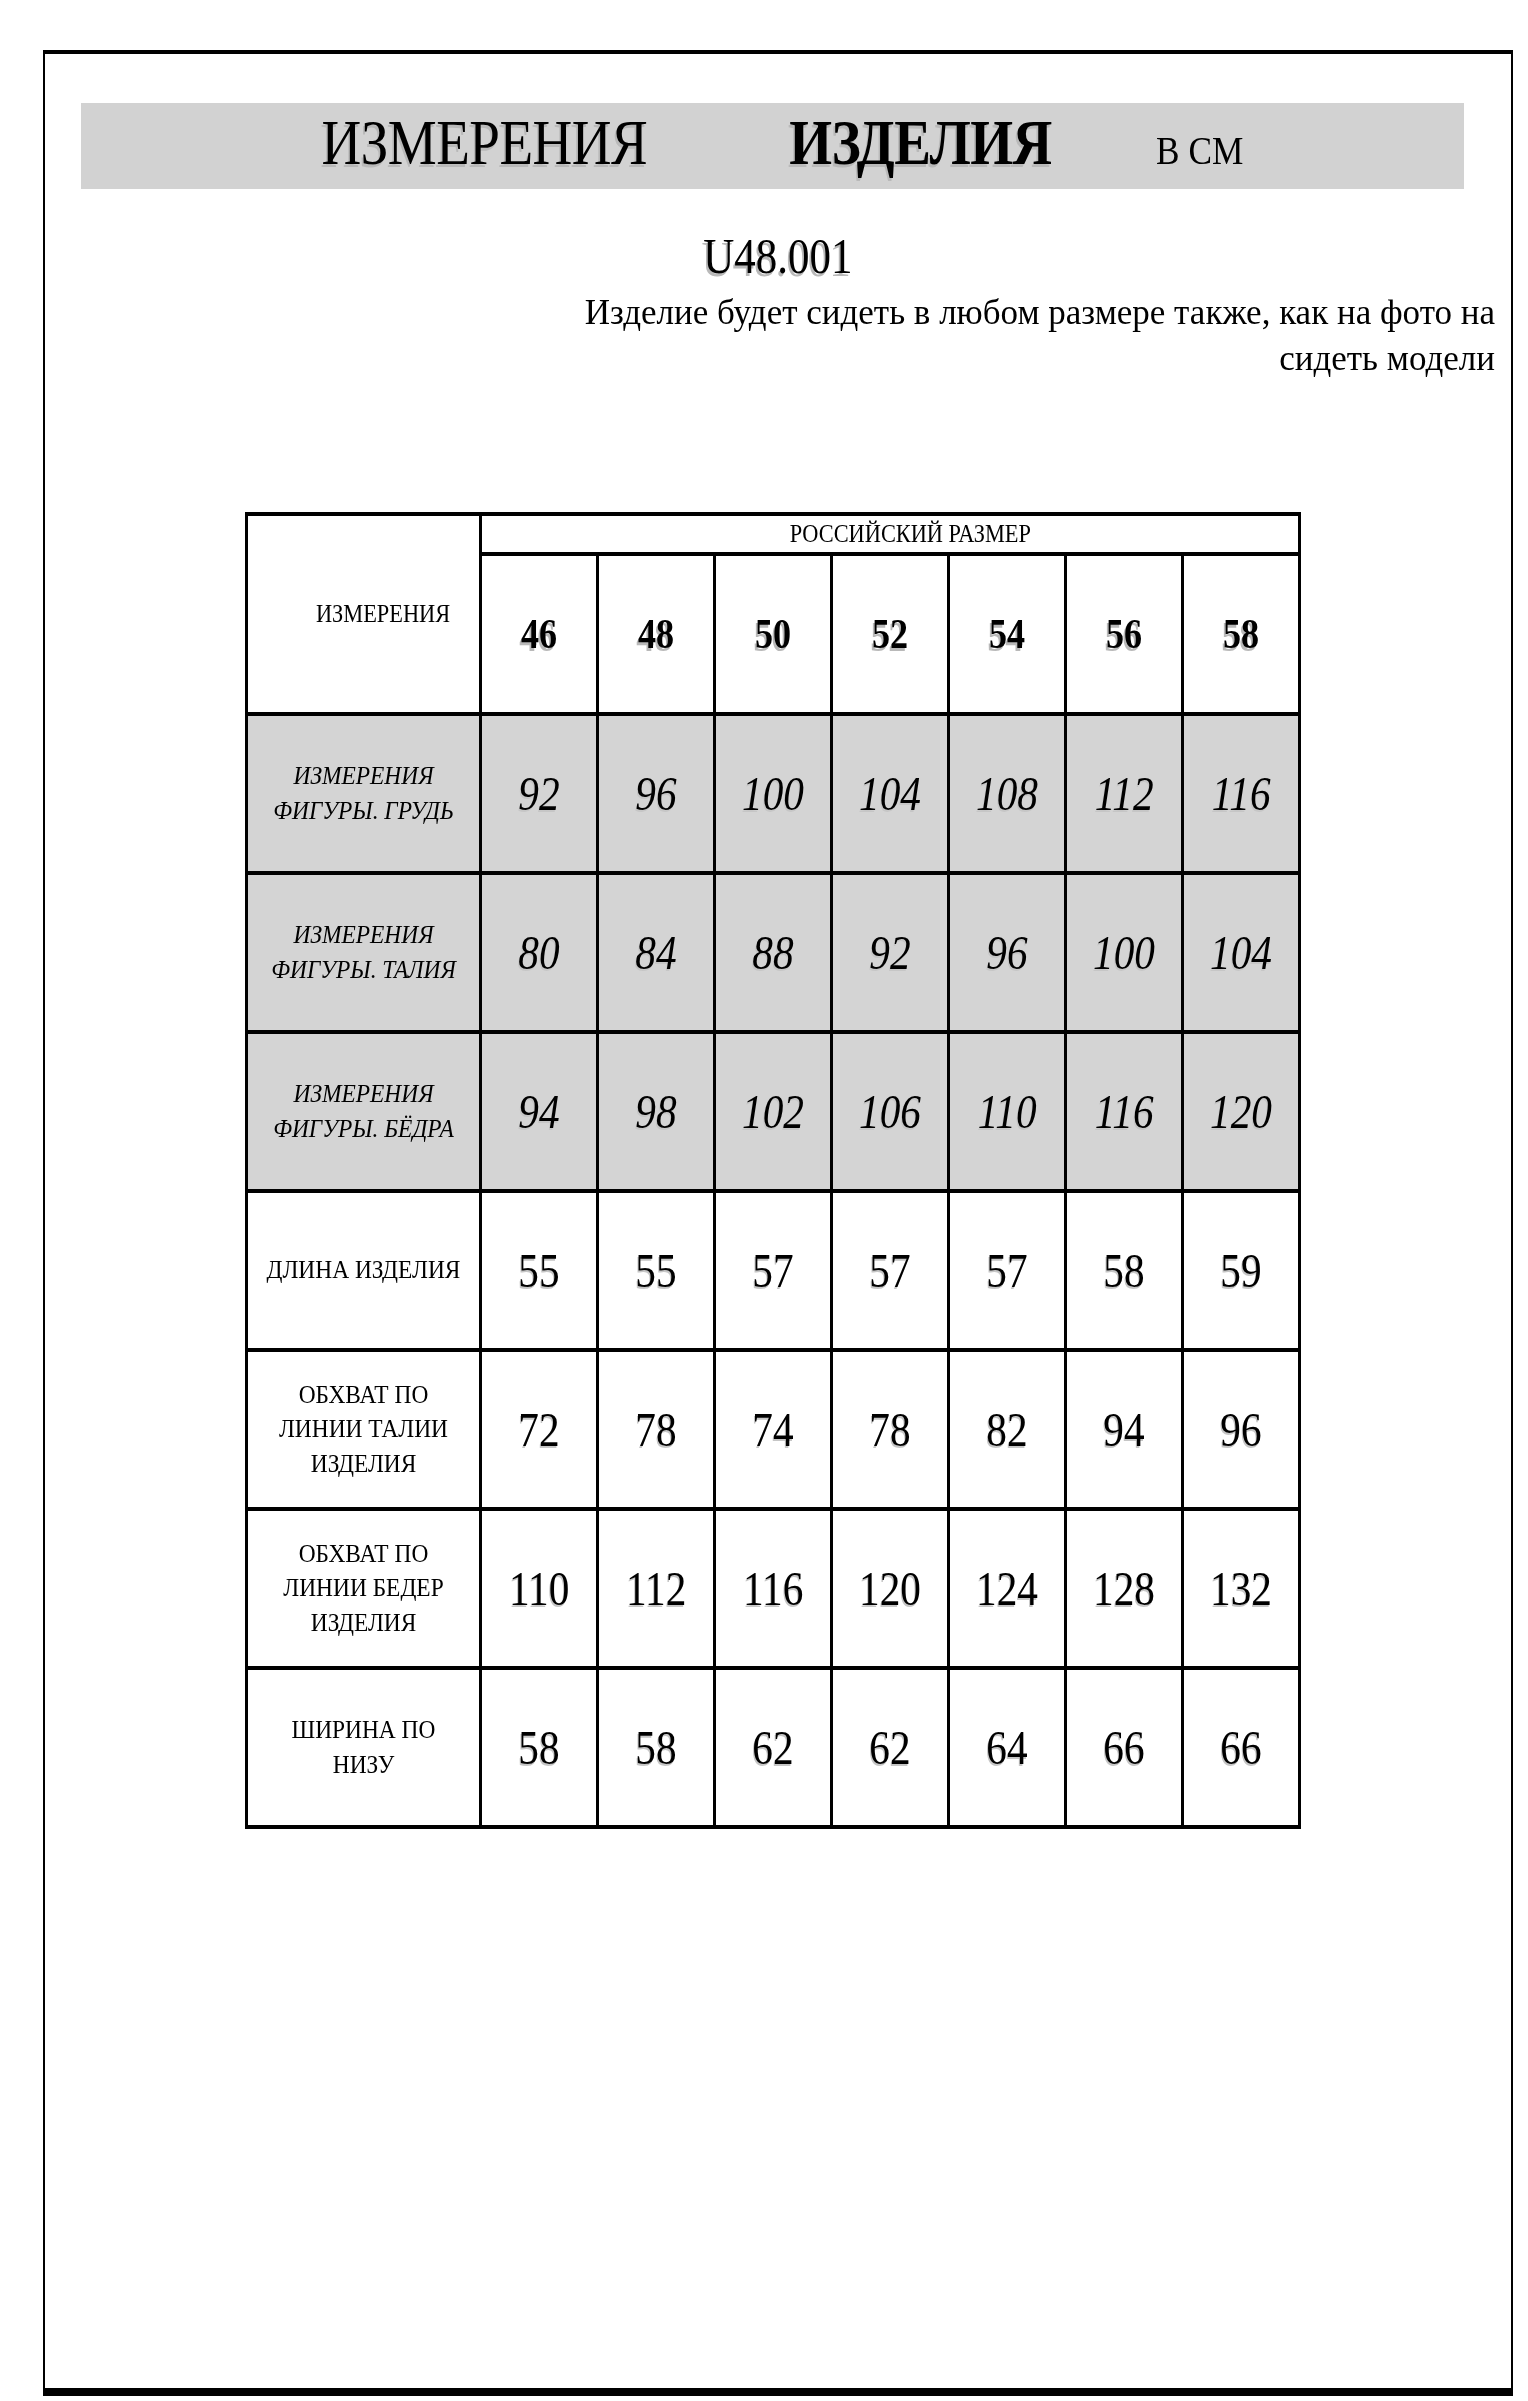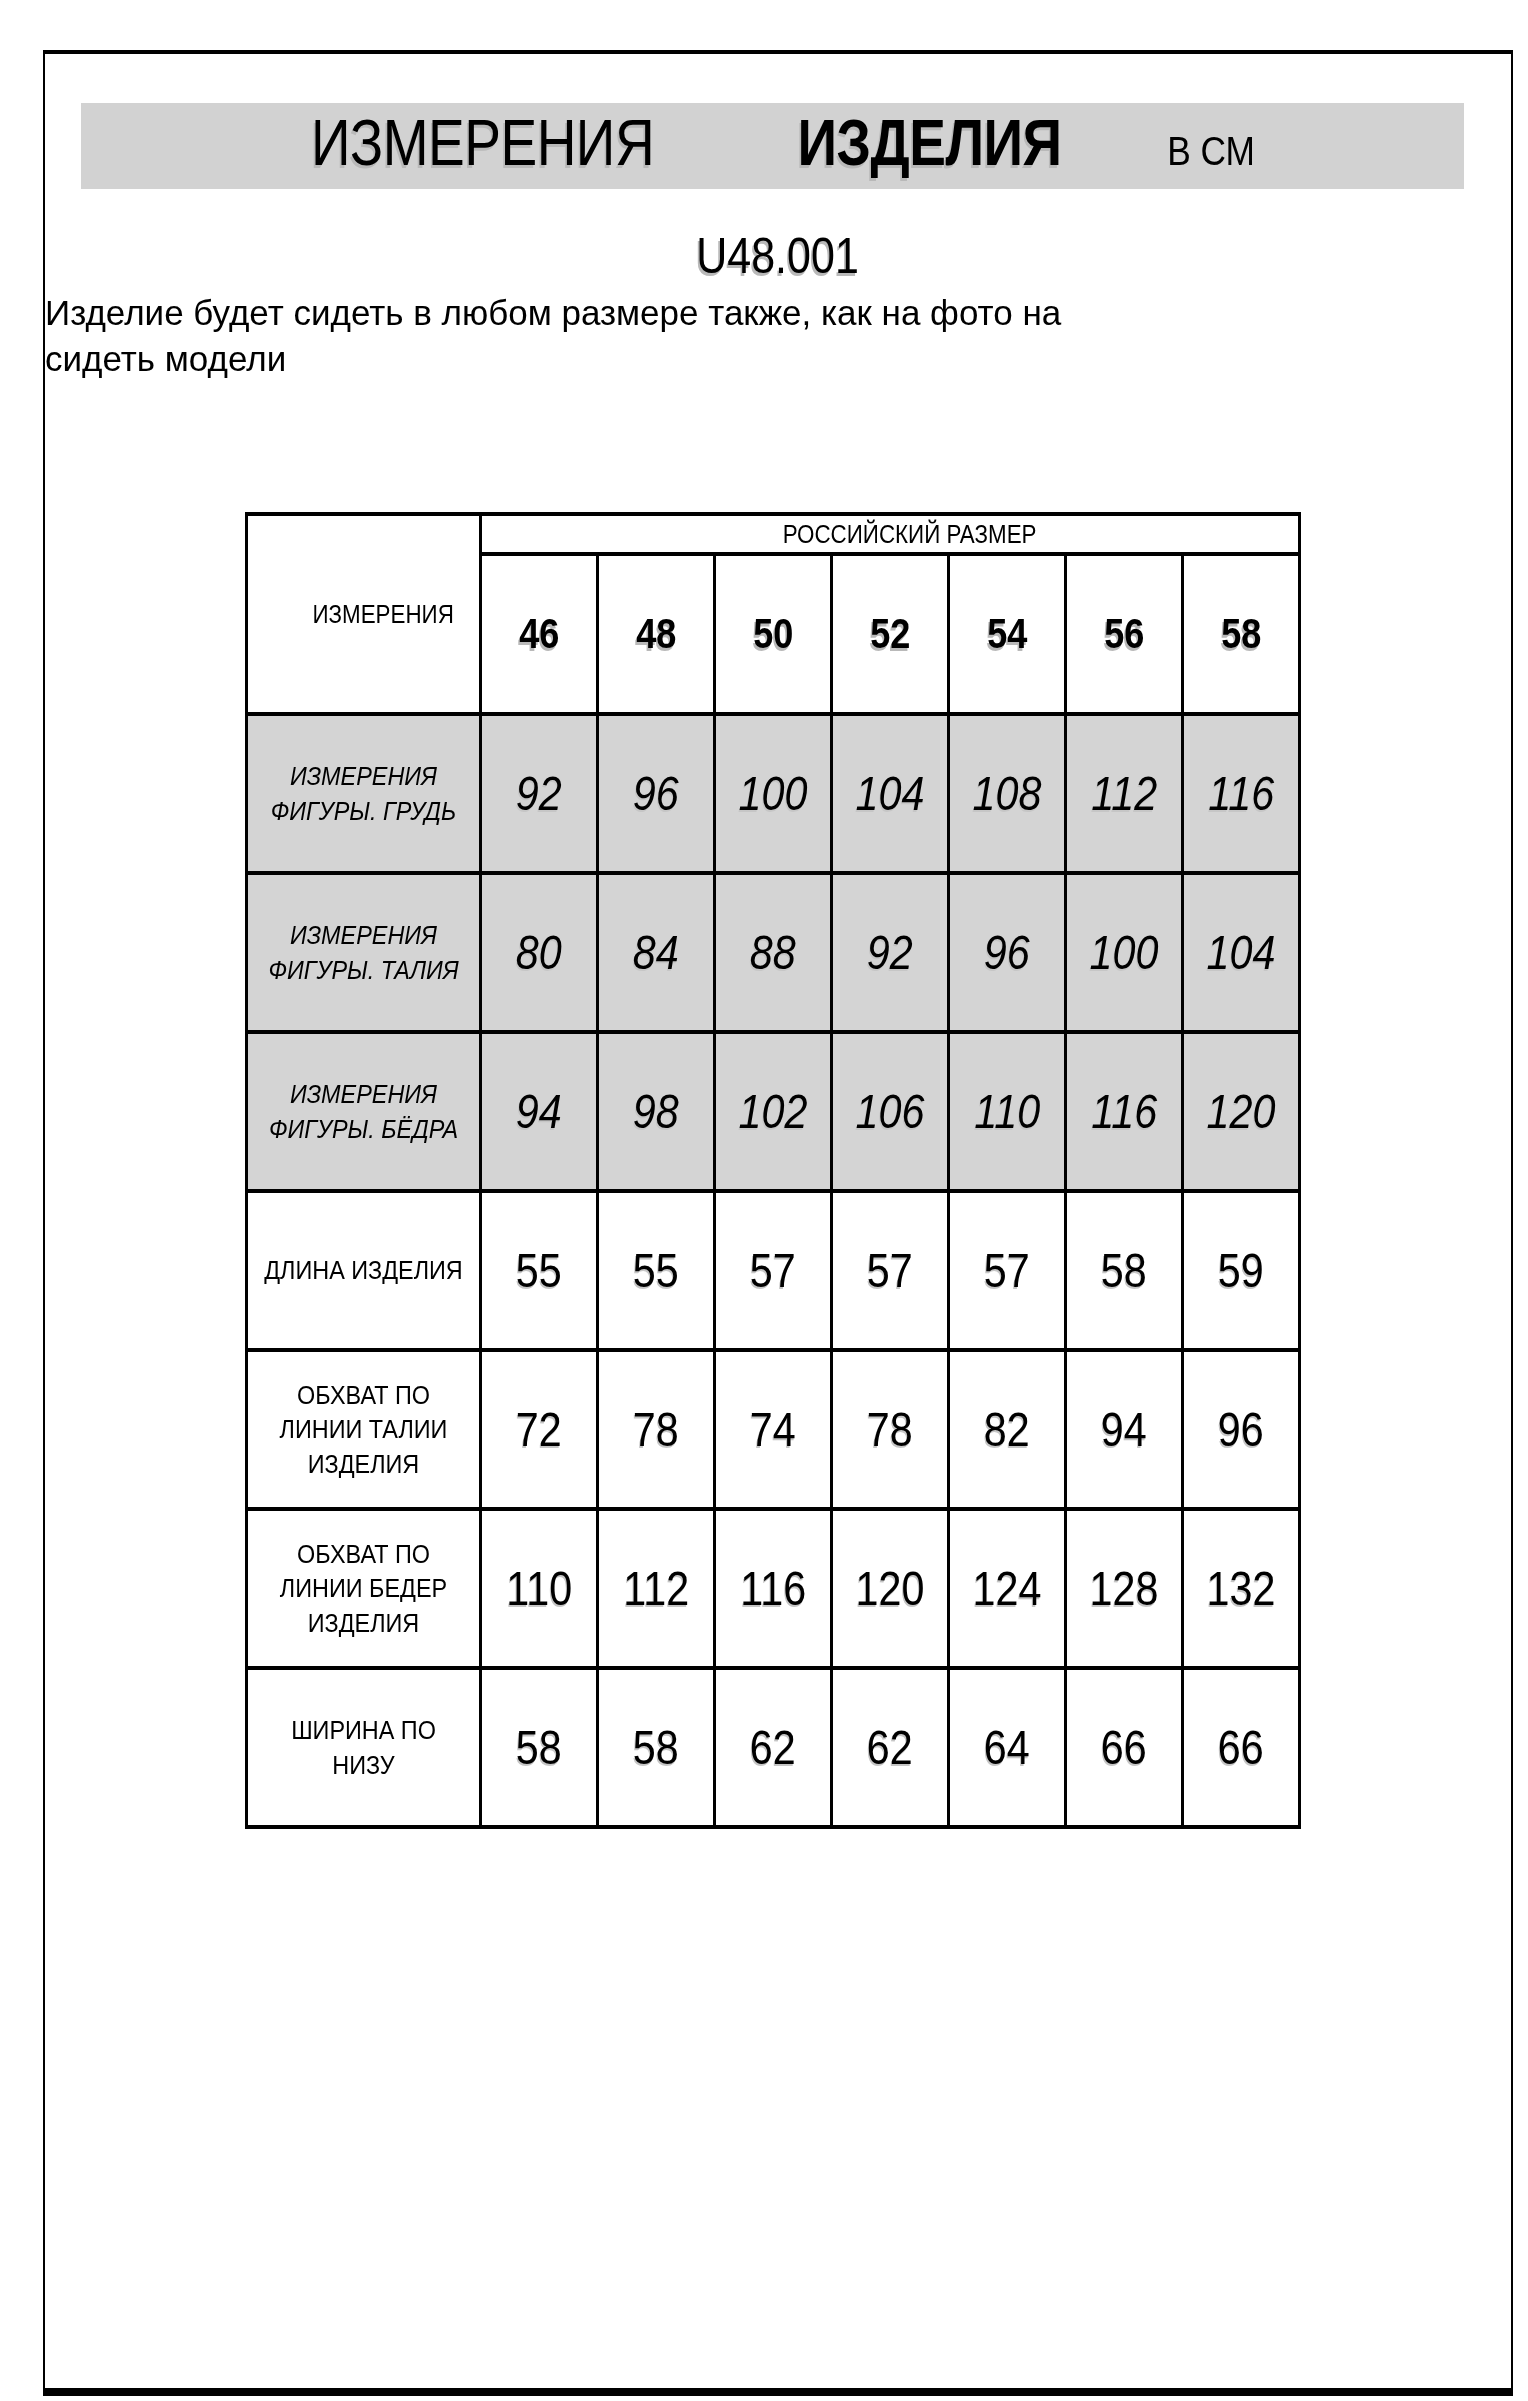--- a/index.html
+++ b/index.html
@@ -9,41 +9,42 @@
     color:#000;
     -webkit-font-smoothing:antialiased;
   }
   .frame{
     position:absolute;left:43px;top:50px;width:1470px;height:2346px;
     box-sizing:border-box;
     border:2.5px solid #000;
     border-top-width:4.3px;
     border-bottom-width:8px;
     background:#fff;
+    font-family:Liberation Serif, serif;
   }
   
   .title-bar{
     position:absolute;left:36px;top:49px;width:1383px;height:86px;
     background:#d2d2d2;
     display:flex;align-items:baseline;justify-content:center;
     box-sizing:border-box;padding-top:8px;
   }
   .title-word{font-size:64px;line-height:1;letter-spacing:-0.6px;}
   .w1{font-weight:400;}
   .w2{font-weight:700;margin-left:94px;}
   .unit{font-size:41px;font-weight:400;margin-left:76px;}
   .sh{text-shadow:-1.9px 2.5px 0 #b9b9b9;}
   .cond{display:inline-block;transform:scaleX(0.86);transform-origin:center;}
   .condb{transform:scaleX(0.9);transform-origin:center;}
   .code{
     position:absolute;left:0;right:0;top:177px;text-align:center;
     font-size:50px;line-height:1;
   }
   .subtitle{
-    position:absolute;left:0;right:16px;top:236px;text-align:left;
+    position:absolute;left:0;right:16px;top:236px;text-align:right;
     font-size:35px;line-height:46px;
   }
   
   table.size-table{
     position:absolute;left:200px;top:458px;
     border-collapse:collapse;table-layout:fixed;
   }
   .size-table col.c-label{width:234px;}
   .size-table col.c-size{width:117px;}
   .size-table td{

